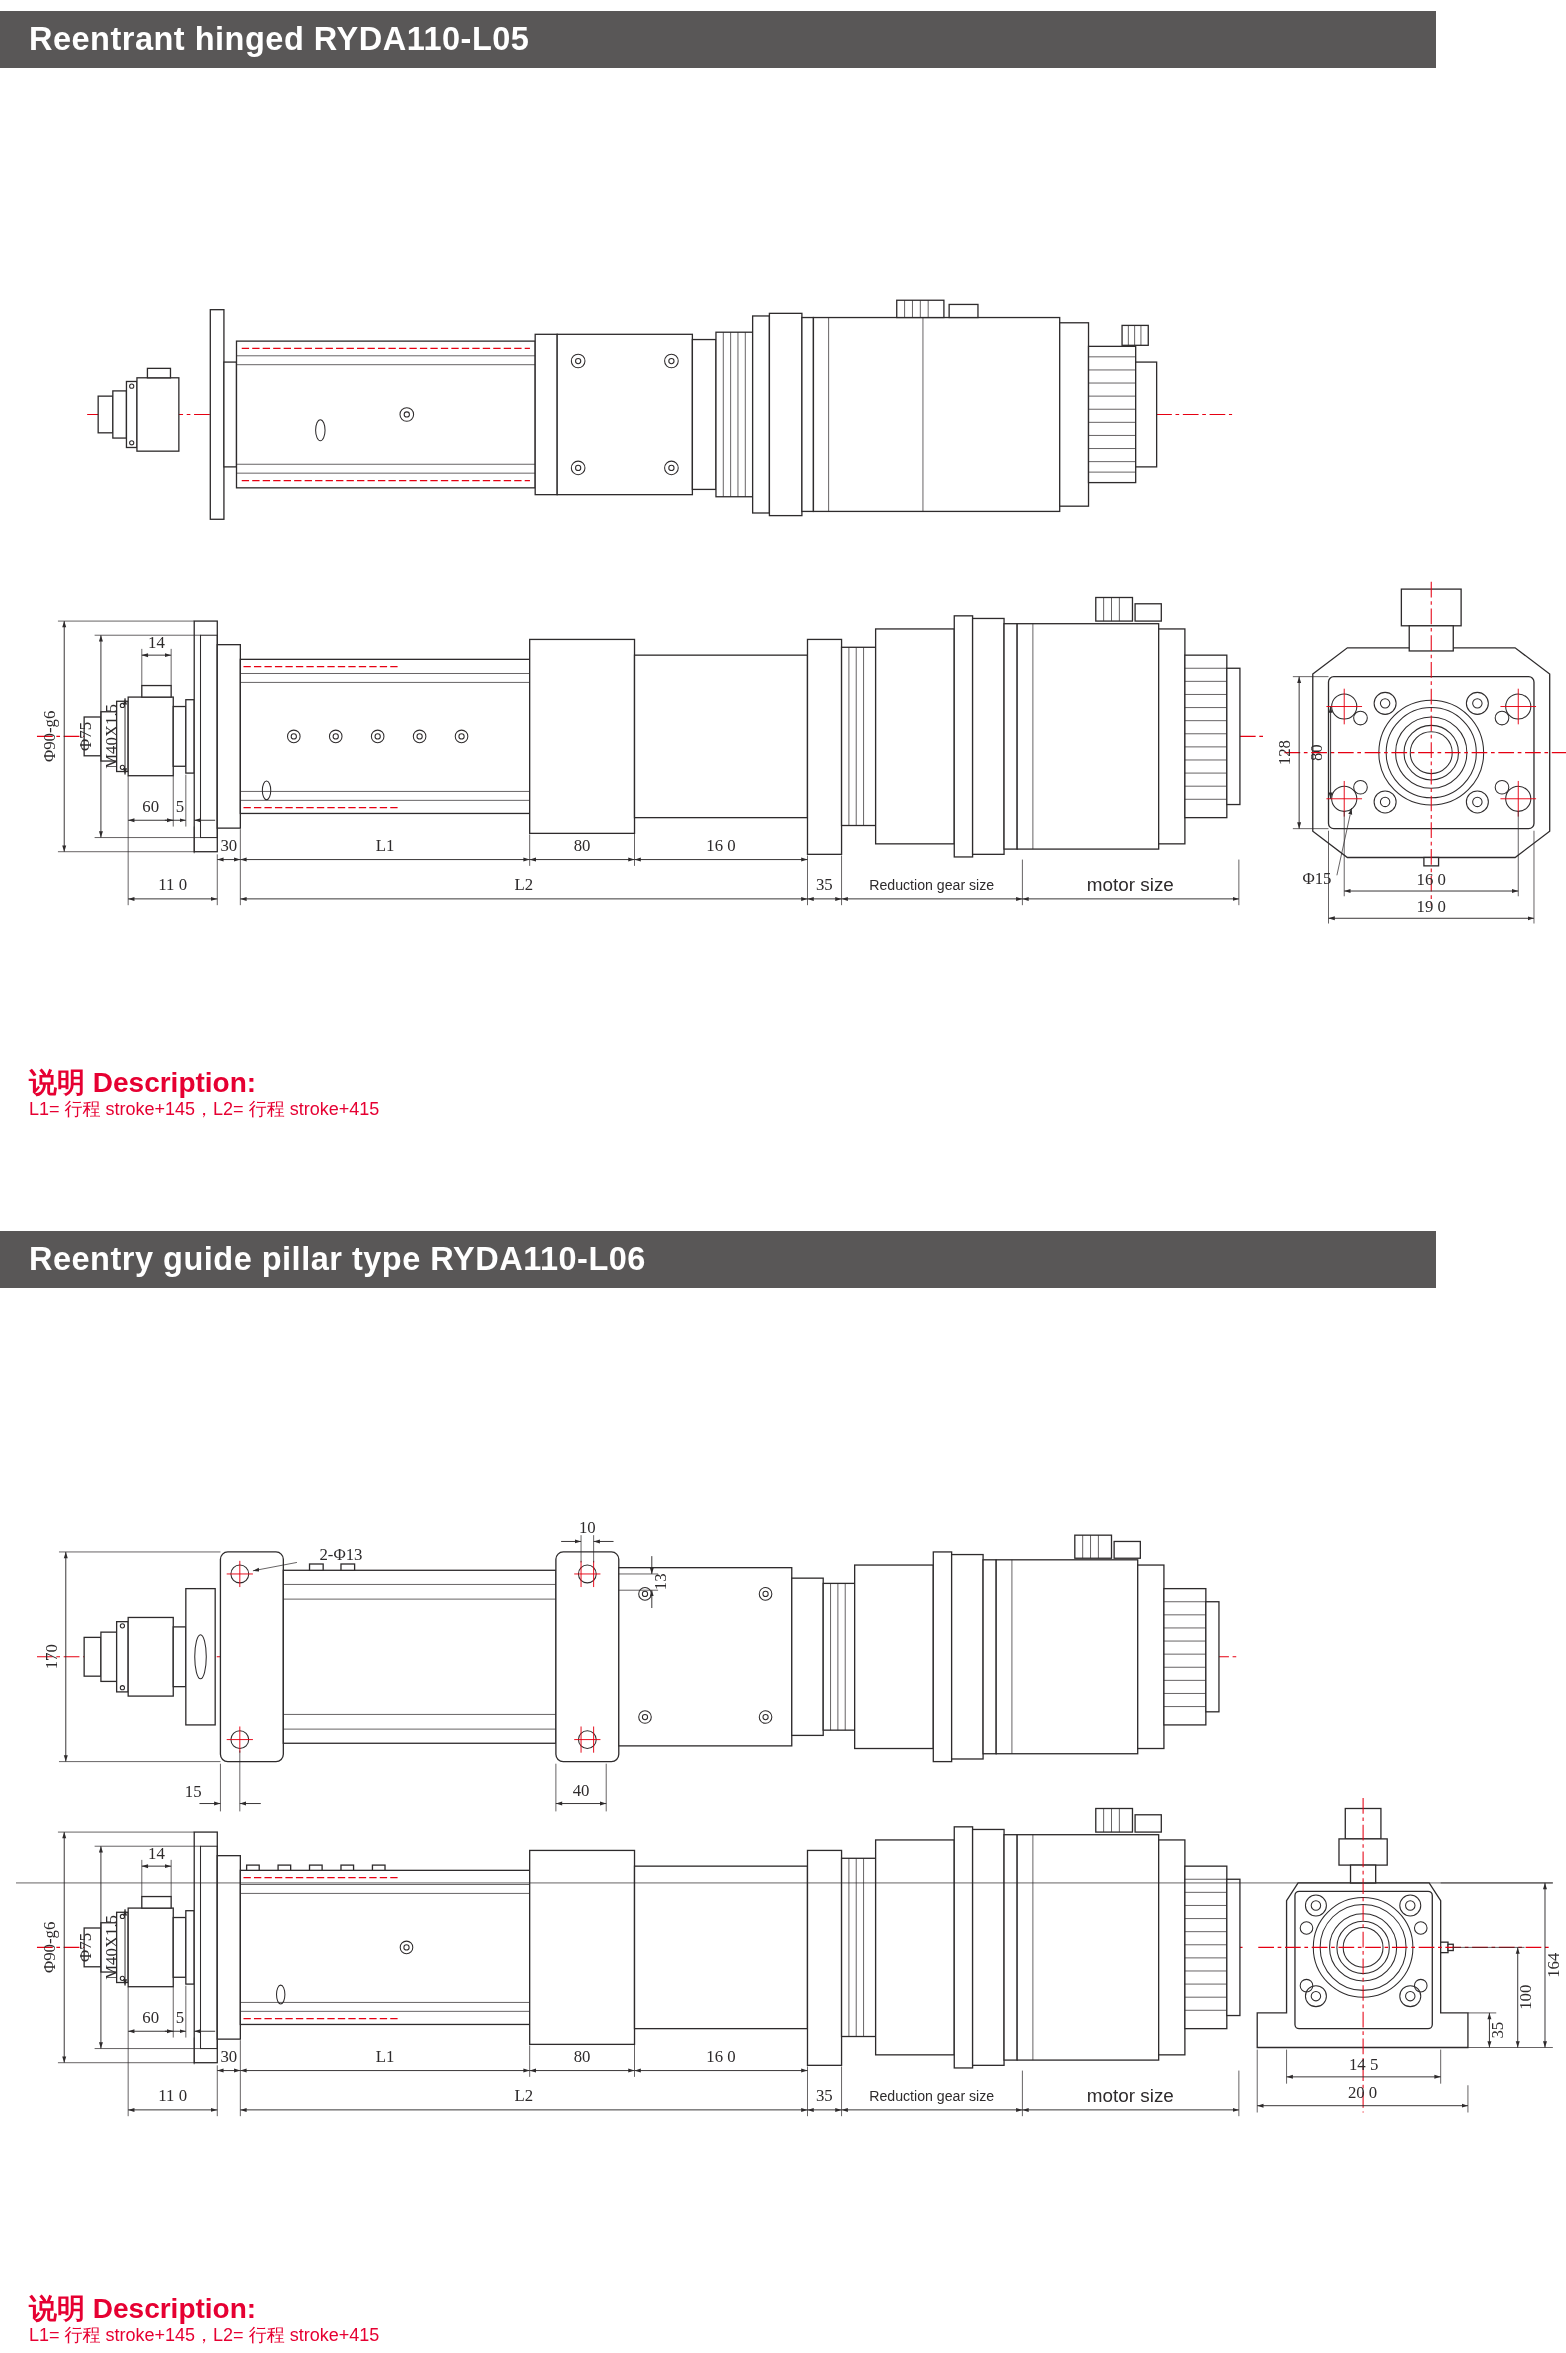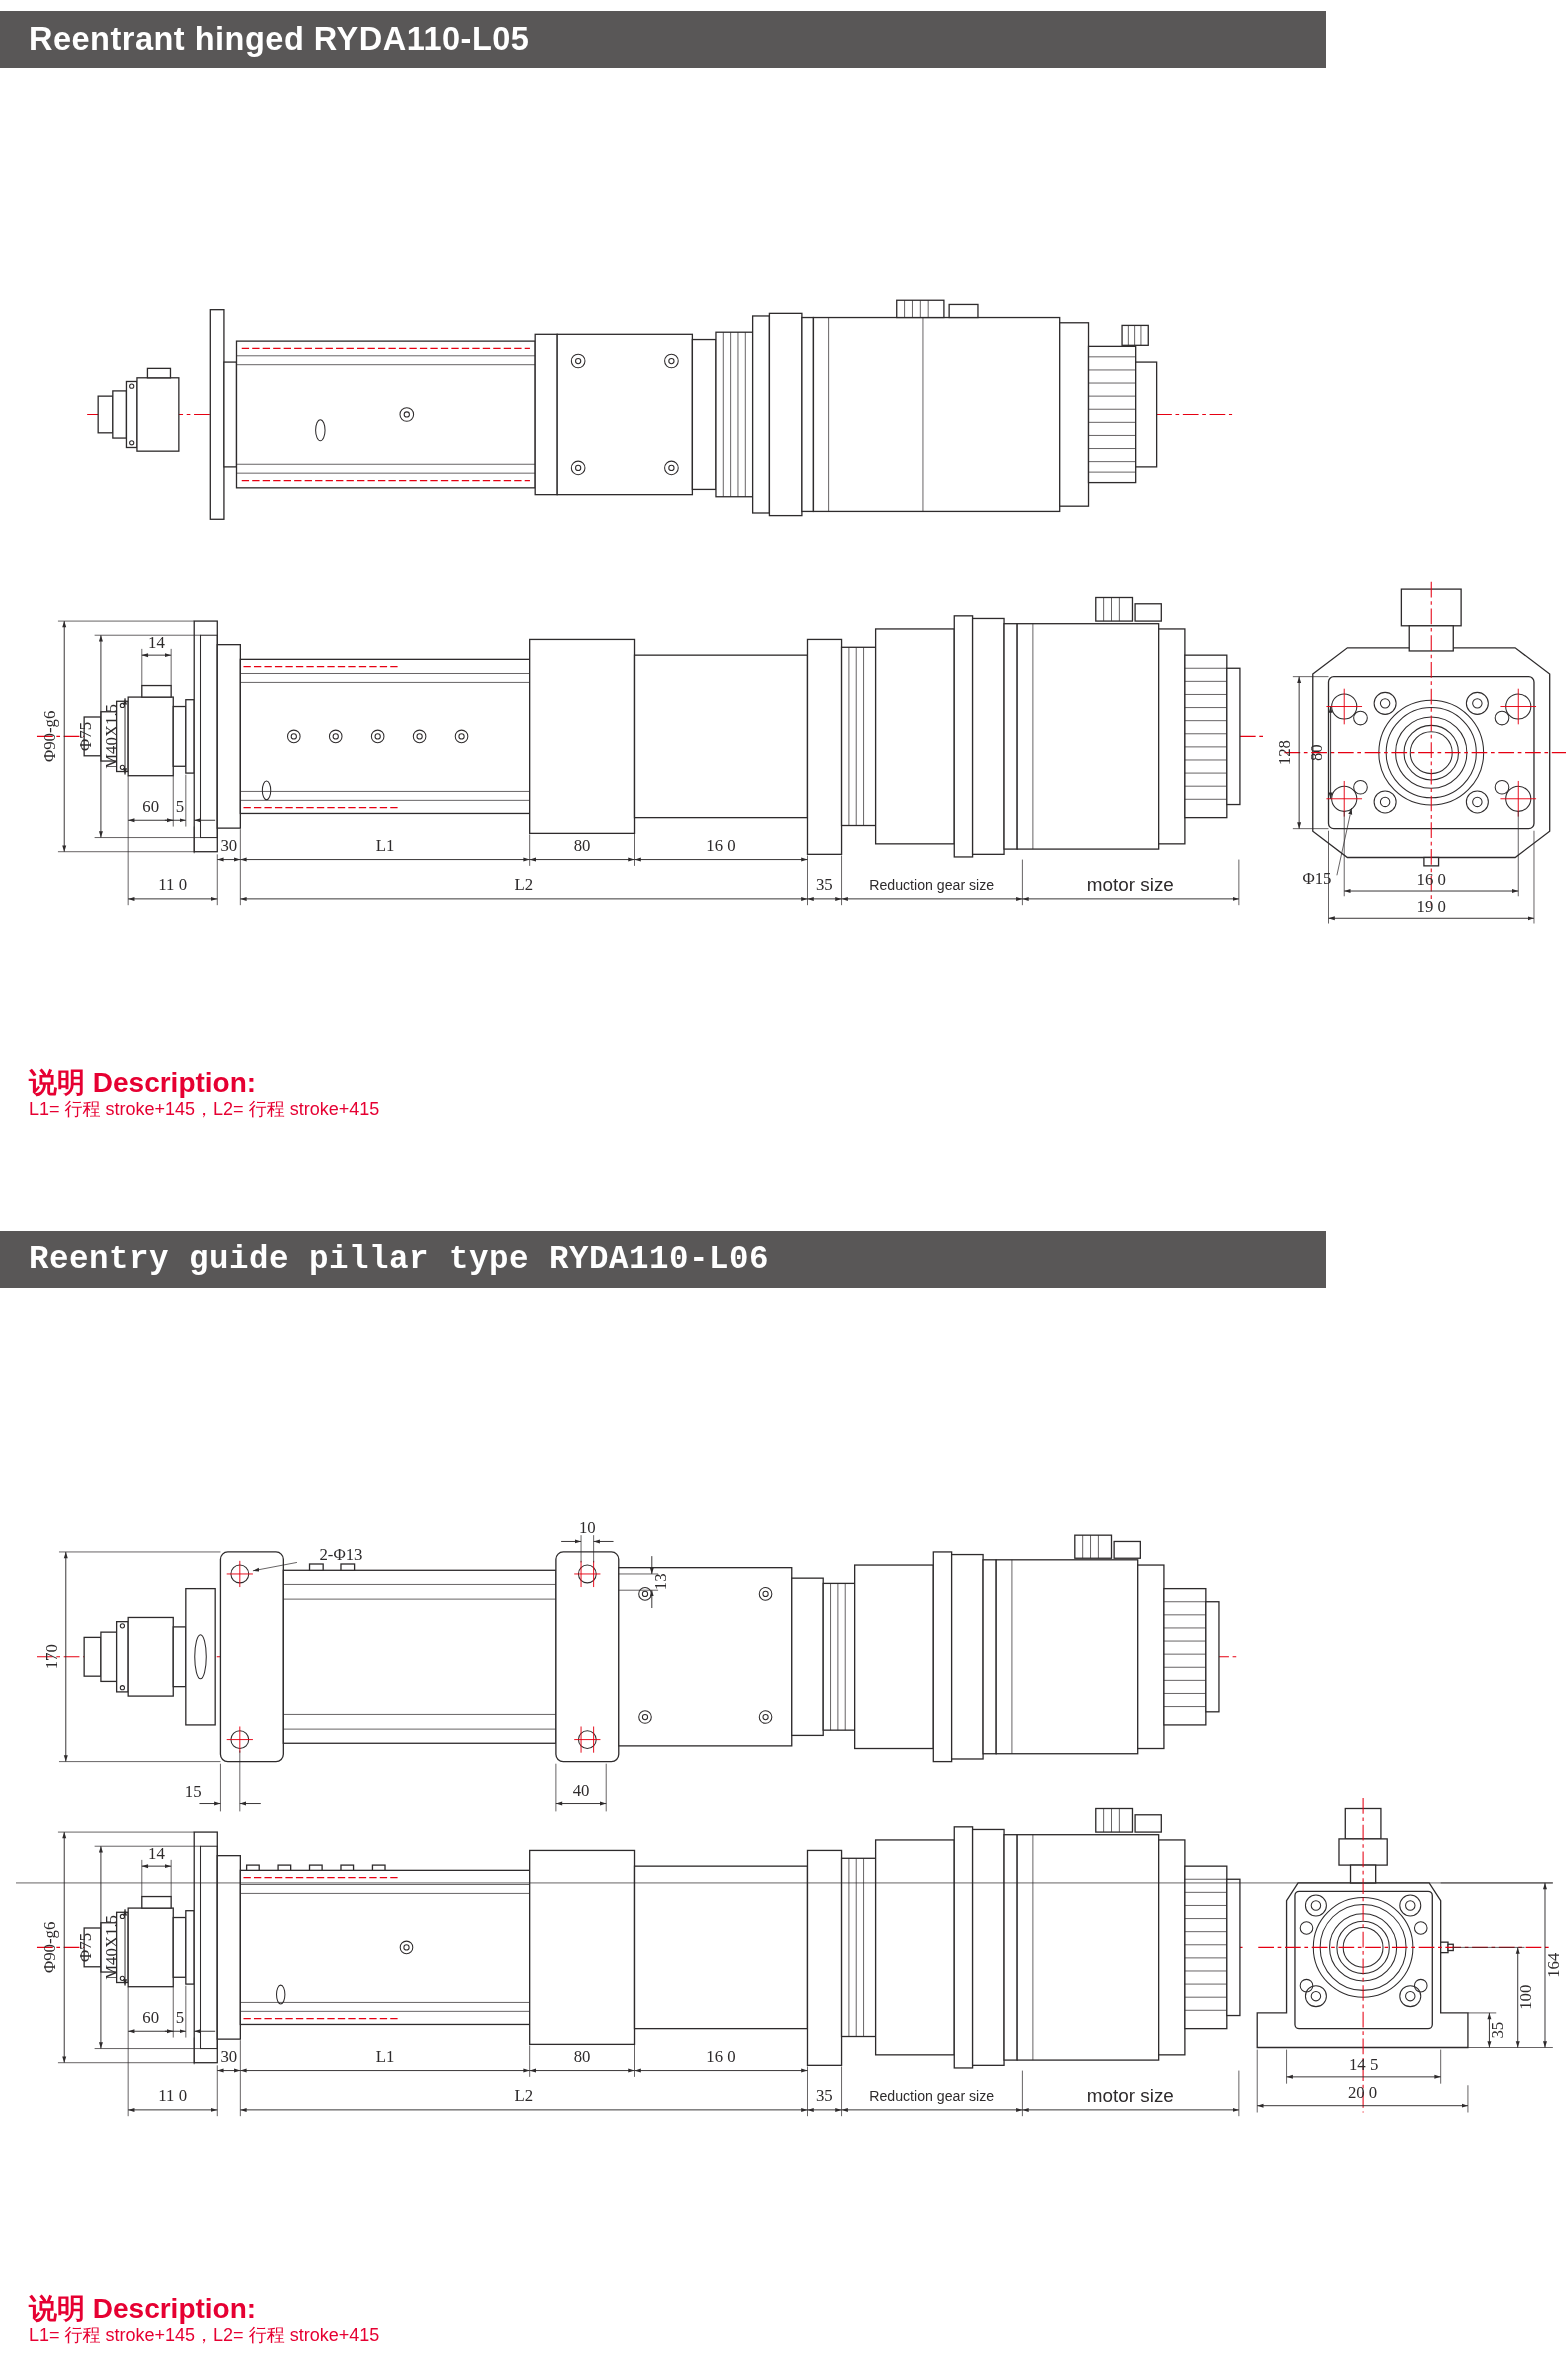--- a/index.html
+++ b/index.html
@@ -1,18 +1,18 @@
 <!DOCTYPE html>
 <html style="font-size:8.4px"><head>
 <meta charset="utf-8">
 <style>
   html,body{margin:0;padding:0;background:#ffffff;}
   #page{position:relative;width:1567px;height:2354px;background:#ffffff;overflow:hidden;
         font-family:"Liberation Sans",sans-serif;}
-  .header-bar{position:absolute;left:0;width:1326px;height:57px;background:#595757;
+  .header-bar{position:absolute;left:0;width:1436px;height:57px;background:#595757;
               display:flex;align-items:center;}
   .header-bar span{color:#ffffff;font-size:32.5px;font-weight:700;padding-left:29px;letter-spacing:0.5px;}
   .desc{position:absolute;left:29px;color:#e60032;}
   .desc .t{font-size:28px;font-weight:600;line-height:27px;}
   .desc .b{font-size:18px;font-weight:400;line-height:26px;}
   svg{position:absolute;}
   .g{fill:#ffffff;stroke:#2e2b2c;stroke-width:2.5;}
   .gn{fill:none;stroke:#2e2b2c;stroke-width:2;}
   .thin{fill:none;stroke:#2e2b2c;stroke-width:1.4;}
   .dim{stroke:#2e2b2c;stroke-width:1.8;fill:none;}
@@ -310,21 +310,21 @@
       <text class="dt" x="2700" y="608">16 0</text>
       <text class="dt" x="2700" y="660">19 0</text>
     </g>
   </svg>
 
   <div class="desc" style="top:1069px;">
     <div class="t">说明 Description:</div>
     <div class="b">L1= 行程 stroke+145，L2= 行程 stroke+415</div>
   </div>
 
-  <div class="header-bar" style="top:1231px;font-family:Liberation Mono, monospace;">
+  <div class="header-bar" style="top:1231px;">
     <span>Reentry guide pillar type RYDA110-L06</span>
   </div>
 
   <svg style="left:15.7px;top:1510px;" width="1551" height="325" viewBox="0 0 2959 620">
     <line class="cl" x1="40" y1="280" x2="2330" y2="280"></line>
     <g>
       <rect class="g" x="130" y="243" width="32" height="74"></rect>
       <rect class="g" x="162" y="233" width="30" height="94"></rect>
       <rect class="g" x="192" y="213" width="22" height="134"></rect>
       <circle class="gn" cx="203" cy="221" r="4"></circle>

